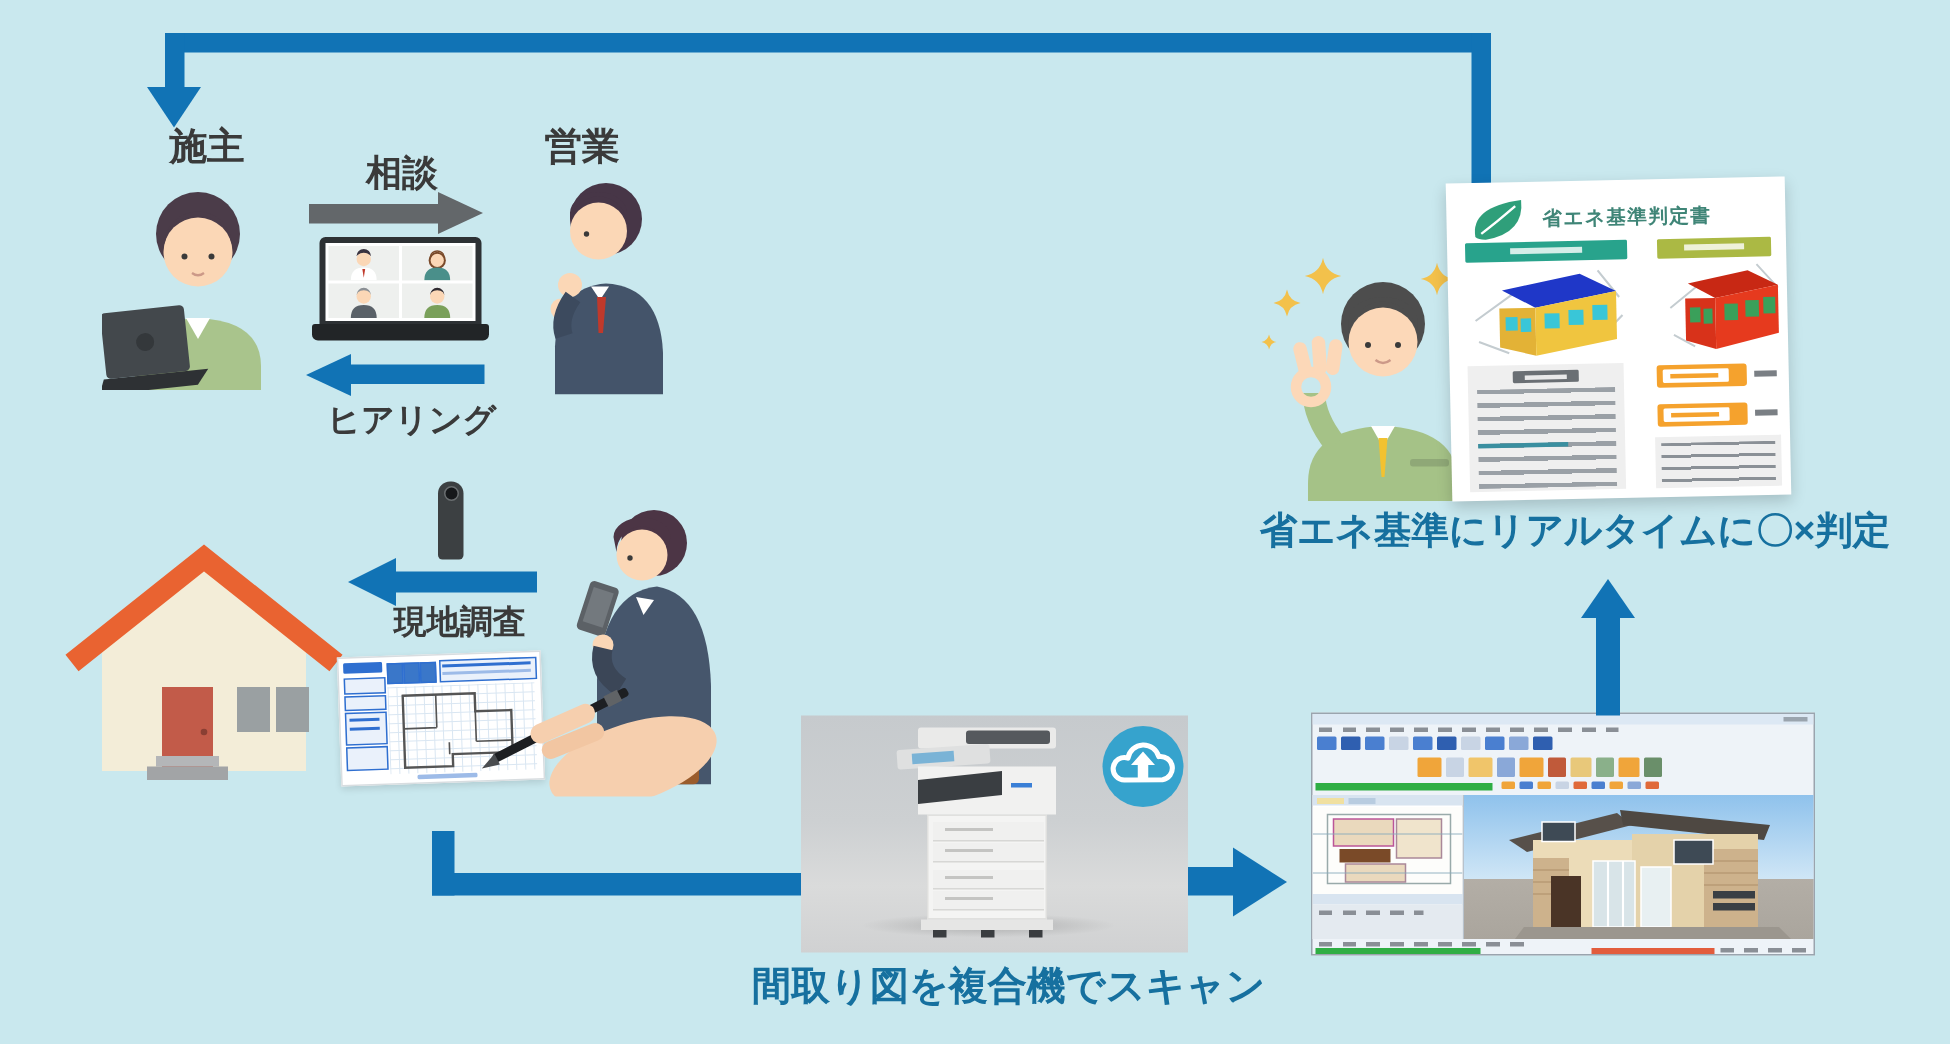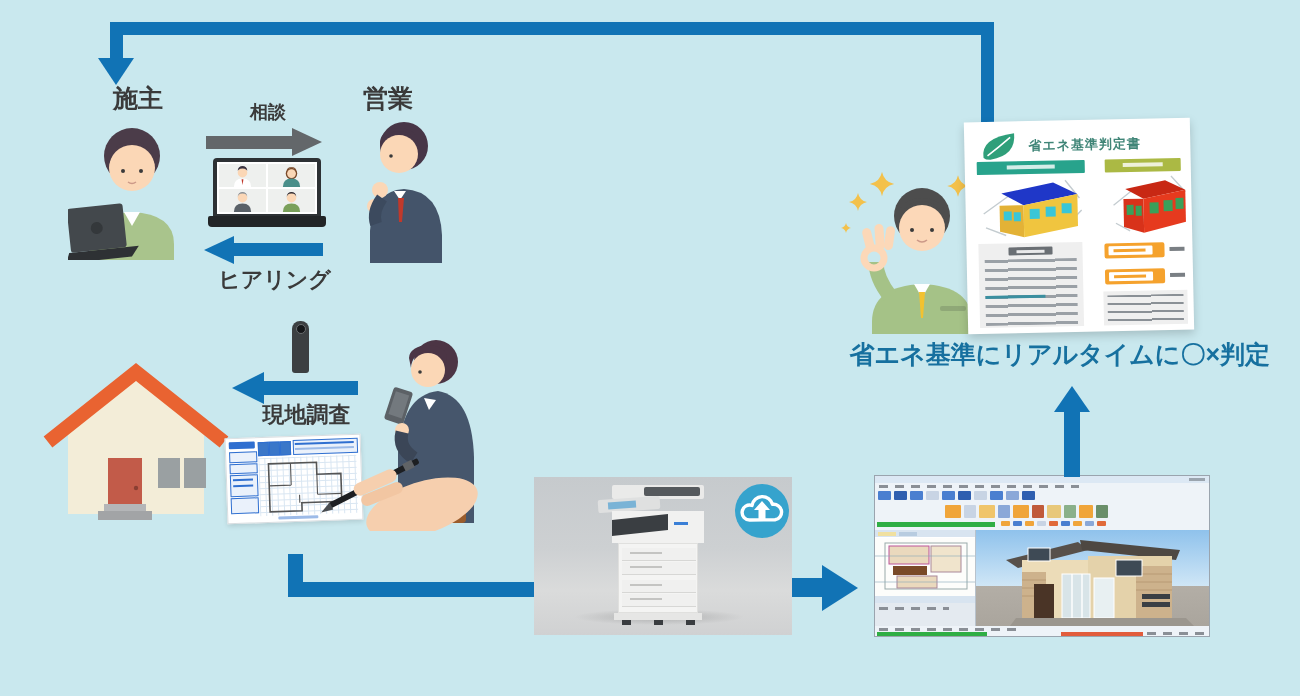--- a/index.html
+++ b/index.html
@@ -52,21 +52,21 @@
 
   <div>
     <div class="bar" style="left:110px;top:22px;width:884px;height:13px;"></div>
     <div class="bar" style="left:981px;top:22px;width:13px;height:100px;"></div>
     <div class="bar" style="left:110px;top:22px;width:13px;height:36px;"></div>
     <div class="head" style="left:98px;top:58px;border-left:18px solid transparent;border-right:18px solid transparent;border-top:27px solid #1173b5;"></div>
   </div>
 
   <div class="lbl" style="left:93px;top:85px;width:90px;font-size:25px;">施主</div>
   <div class="lbl" style="left:343px;top:85px;width:90px;font-size:25px;text-align:center;">営業</div>
-  <div class="lbl" style="left:218px;top:103px;width:100px;font-size:18px;text-align:center;">相談</div>
+  <div class="lbl" style="left:218px;top:103px;width:100px;font-size:24px;text-align:center;">相談</div>
   <div class="lbl" style="left:212px;top:268px;width:125px;font-size:22px;">ヒアリング</div>
 
   <div>
     <div class="graybar" style="left:206px;top:136px;width:86px;height:13px;"></div>
     <div class="head" style="left:292px;top:128px;border-top:14px solid transparent;border-bottom:14px solid transparent;border-left:30px solid #63676a;"></div>
   </div>
   <div>
     <div class="head" style="left:204px;top:236px;border-top:14px solid transparent;border-bottom:14px solid transparent;border-right:30px solid #1173b5;"></div>
     <div class="bar" style="left:234px;top:243px;width:89px;height:13px;"></div>
   </div>
@@ -253,20 +253,21 @@
     </div>
   </div>
 
   <div class="cloud">
     <svg width="54" height="54" viewBox="0 0 54 54">
       <path d="M15 36 a7.5 7.5 0 1 1 2 -14.6 a10.5 10.5 0 0 1 20.5 -1 a7 7 0 1 1 2.5 15.4 z" fill="none" stroke="#fff" stroke-width="3.4" stroke-linejoin="round"></path>
       <polygon points="27,17 35,26 30.5,26 30.5,36 23.5,36 23.5,26 19,26" fill="#fff"></polygon>
     </svg>
   </div>
 
+  <div class="cap" style="left:495px;top:643px;width:355px;font-size:26px;">間取り図を複合機でスキャン</div>
 
   <div>
     <div class="bar" style="left:792px;top:578px;width:30px;height:19px;"></div>
     <div class="head" style="left:822px;top:565px;border-top:23px solid transparent;border-bottom:23px solid transparent;border-left:36px solid #1173b5;"></div>
   </div>
 
   <div class="cad">
     <div class="abs" style="left:0;top:0;width:100%;height:7px;background:#dce8f4;">
       <div class="abs" style="right:4px;top:2px;width:16px;height:3px;background:#9aa4ae;"></div>
     </div>
@@ -442,15 +443,15 @@
       <div class="whitechip">
           <div class="abs" style="left:5px;top:3px;width:32px;height:3px;background:#f5a22d;"></div>
         </div>
     </div>
     <div class="abs" style="left:203px;top:155px;width:15px;height:4px;background:#7a7f84;"></div>
     <div class="graypanel" style="left:136px;top:172px;width:84px;height:34px;">
       <div class="abs txtlines2" style="left:4px;top:4px;width:76px;height:28px;"></div>
     </div>
   </div>
 
-  <div class="cap" style="left:830px;top:341px;width:440px;font-size:25px;z-index:4;text-align:right;">省エネ基準にリアルタイムに〇×判定</div>
+  <div class="cap" style="left:830px;top:341px;width:440px;font-size:25px;z-index:4;">省エネ基準にリアルタイムに〇×判定</div>
 
 </div>
 
 </body></html>

